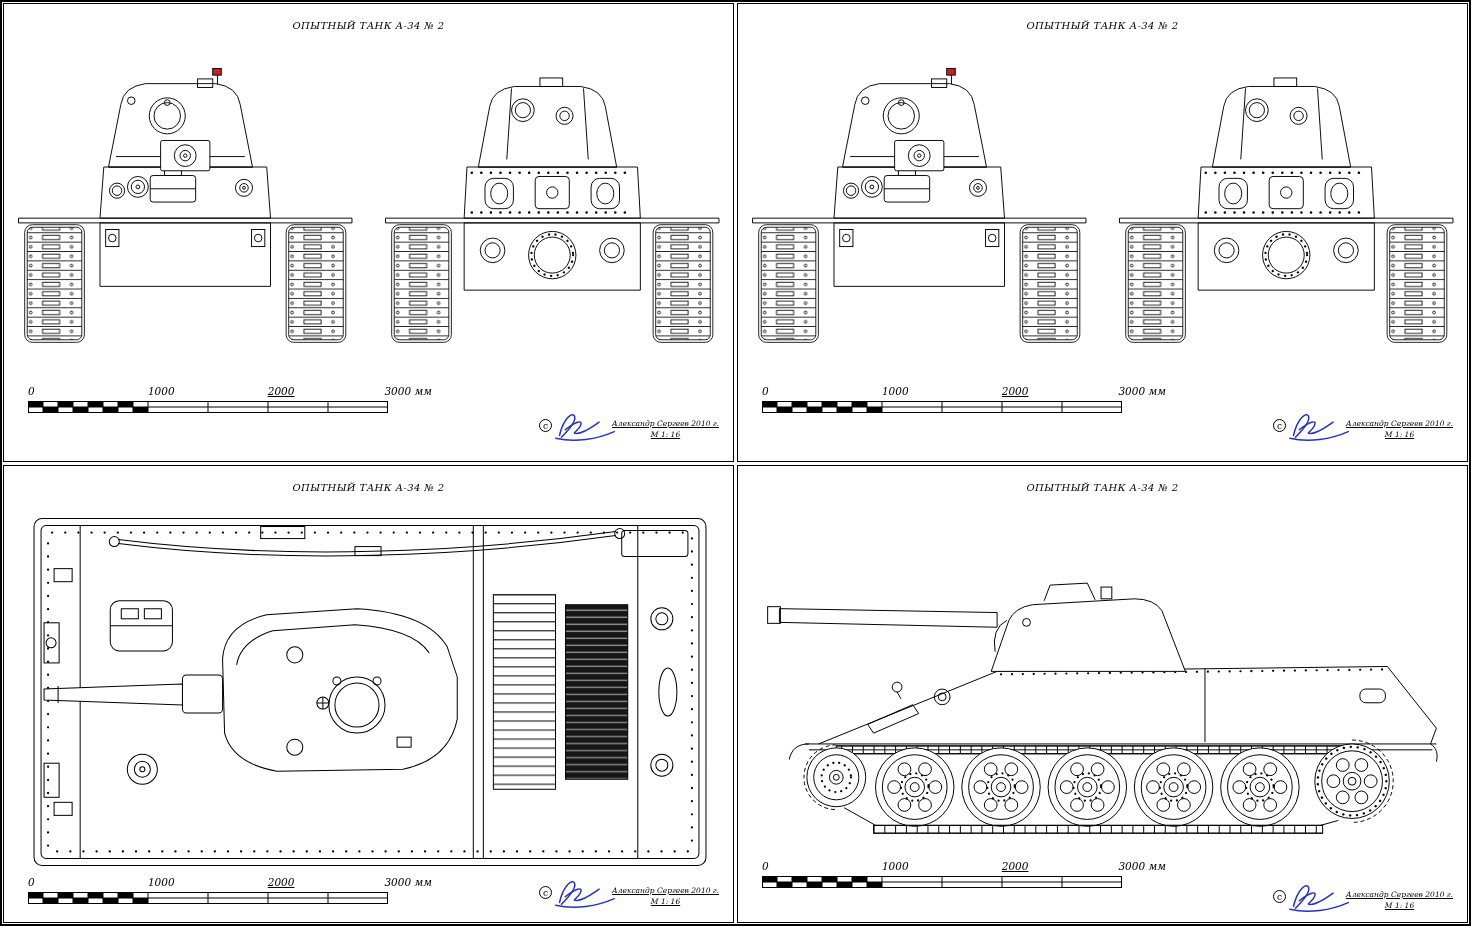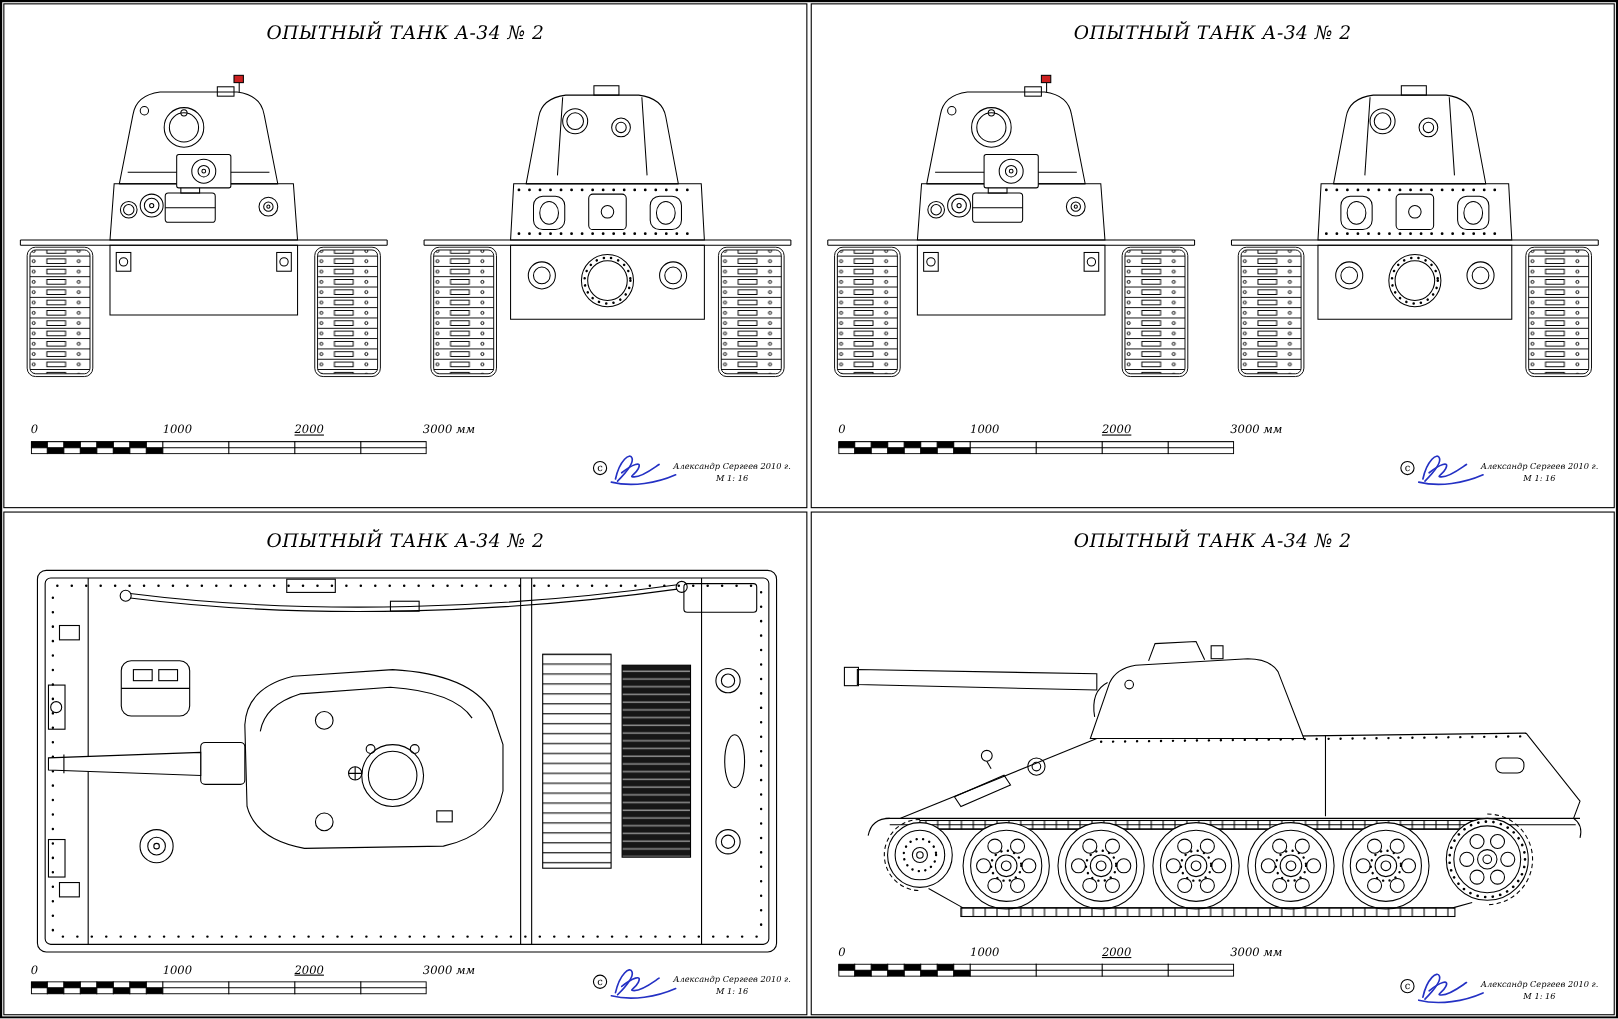--- a/index.html
+++ b/index.html
@@ -19,21 +19,21 @@
   .panel {
     position:relative;
     background:#fff;
     border:1px solid #000;
     overflow:hidden;
   }
   .panel-title {
     position:absolute; top:16px; left:0; right:0;
     text-align:center;
     font-style:italic; font-weight:normal;
-    font-size:17px; letter-spacing:.4px;
+    font-size:10px; letter-spacing:.4px;
     color:#000;
   }
   .views {
     position:absolute; top:50px; left:6px; right:6px;
     display:flex; justify-content:center; gap:16px;
   }
   .drawing-abs { position:absolute; }
 
   .scalebar { position:absolute; left:24px; width:360px; }
   .p-tl .scalebar, .p-tr .scalebar { bottom:44px; }
@@ -47,21 +47,21 @@
   .p-tl .credit, .p-tr .credit { right:14px; bottom:18px; }
   .p-bl .credit { right:14px; bottom:12px; }
   .p-br .credit { right:14px; bottom:8px; }
   .copy {
     width:13px; height:13px; border:1px solid #000; border-radius:50%;
     font-size:9px; line-height:12px; text-align:center; margin-top:10px;
   }
   .sig-svg { width:66px; height:34px; margin:0 -8px 0 -2px; }
   .credit-text {
     display:flex; flex-direction:column; align-items:center;
-    font-style:italic; font-size:7.5px; line-height:1.5; margin-top:9px;
+    font-style:italic; font-size:7.5px; line-height:1.5; margin-top:9px;text-decoration:underline;
   }
 </style>
 </head>
 <body>
 
 <svg width="0" height="0" style="position:absolute" aria-hidden="true">
 <defs>
   <pattern id="p-links" width="64" height="11" patternUnits="userSpaceOnUse">
     <path d="M0,10.5 H64" stroke="#000" stroke-width="1" fill="none"></path>
     <rect x="22" y="2.5" width="20" height="5" fill="none" stroke="#000"></rect>

